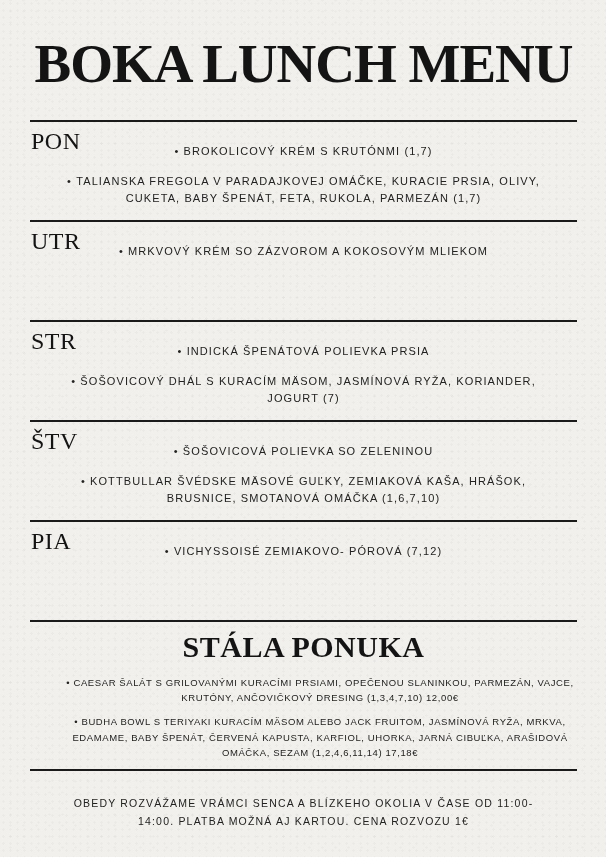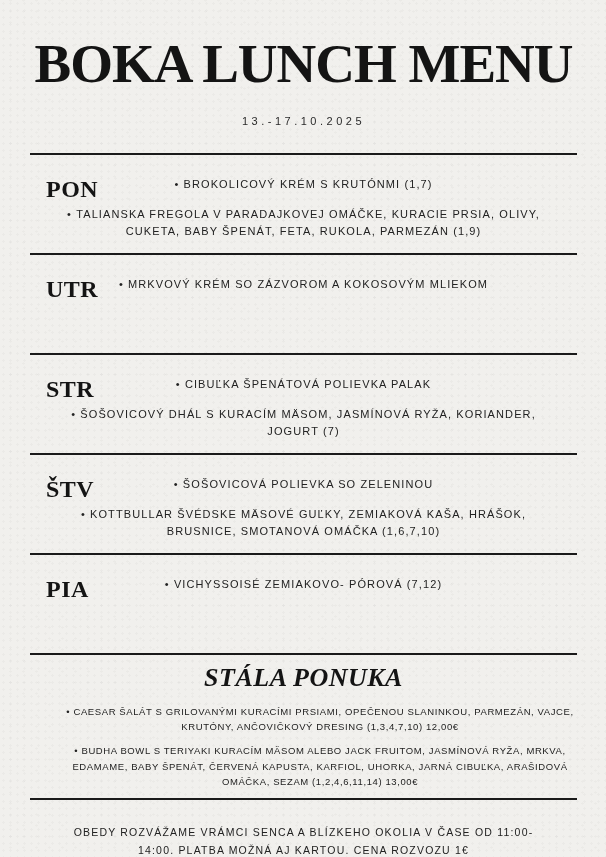--- a/index.html
+++ b/index.html
@@ -38,23 +38,23 @@
   .day{
     position:relative;
     border-top:2px solid #1a1a1a;
     box-sizing:border-box;
     min-height:100px;
     padding-top:21px;
   }
   .day-label{
     position:absolute;
     top:6px;left:1px;
-    margin:15px;
+    margin:0;
     font-family:"Liberation Serif", serif;
-    font-weight:700;
+    font-weight:400;
     font-size:24px;
     letter-spacing:0.5px;
     color:#141414;
   }
   .item{
     max-width:512px;
     margin:0 auto 13px;
     text-align:center;
     font-size:11px;
     letter-spacing:1.1px;
@@ -66,24 +66,23 @@
     border-top:2px solid #1a1a1a;
     box-sizing:border-box;
     min-height:133px;
     padding-top:6px;
   }
   .stala-heading{
     margin:2px 0 11px;
     text-align:center;
     font-family:"Liberation Serif", serif;
     font-weight:700;
-    font-size:26px;
+    font-size:30px;
     letter-spacing:0.5px;
     color:#141414;
-    font-style:italic;
   }
   .stala .item{
     max-width:560px;
     font-size:9.5px;
     letter-spacing:0.6px;
     line-height:1.6;
     margin-bottom:9px;
     margin-left:33px;
   }
   .footer{
@@ -100,57 +99,56 @@
     color:#222;
   }
 </style>
 </head>
 <body>
 
 <div class="page">
 
   <header class="header">
     <h1 class="title">BOKA LUNCH MENU</h1>
-    <p class="date">13.-17.10.2025</p>
   </header>
 
   <main class="menu">
 
     <section class="day">
       <h2 class="day-label">PON</h2>
       <p class="item">BROKOLICOVÝ KRÉM S KRUTÓNMI (1,7)</p>
-      <p class="item">TALIANSKA FREGOLA V PARADAJKOVEJ OMÁČKE, KURACIE PRSIA, OLIVY, CUKETA, BABY ŠPENÁT, FETA, RUKOLA, PARMEZÁN (1,9)</p>
+      <p class="item">TALIANSKA FREGOLA V PARADAJKOVEJ OMÁČKE, KURACIE PRSIA, OLIVY, CUKETA, BABY ŠPENÁT, FETA, RUKOLA, PARMEZÁN (1,7)</p>
     </section>
 
     <section class="day">
       <h2 class="day-label">UTR</h2>
       <p class="item">MRKVOVÝ KRÉM SO ZÁZVOROM A KOKOSOVÝM MLIEKOM</p>
     </section>
 
     <section class="day">
       <h2 class="day-label">STR</h2>
-      <p class="item">CIBUĽKA ŠPENÁTOVÁ POLIEVKA PALAK</p>
+      <p class="item">INDICKÁ ŠPENÁTOVÁ POLIEVKA PRSIA</p>
       <p class="item">ŠOŠOVICOVÝ DHÁL S KURACÍM MÄSOM, JASMÍNOVÁ RYŽA, KORIANDER, JOGURT (7)</p>
     </section>
 
     <section class="day">
       <h2 class="day-label">ŠTV</h2>
       <p class="item">ŠOŠOVICOVÁ POLIEVKA SO ZELENINOU</p>
       <p class="item">KOTTBULLAR ŠVÉDSKE MÄSOVÉ GUĽKY, ZEMIAKOVÁ KAŠA, HRÁŠOK, BRUSNICE, SMOTANOVÁ OMÁČKA (1,6,7,10)</p>
     </section>
 
     <section class="day">
       <h2 class="day-label">PIA</h2>
       <p class="item">VICHYSSOISÉ ZEMIAKOVO- PÓROVÁ (7,12)</p>
     </section>
 
     <section class="stala">
       <h2 class="stala-heading">STÁLA PONUKA</h2>
       <p class="item">CAESAR ŠALÁT S GRILOVANÝMI KURACÍMI PRSIAMI, OPEČENOU SLANINKOU, PARMEZÁN, VAJCE, KRUTÓNY, ANČOVIČKOVÝ DRESING (1,3,4,7,10) 12,00€</p>
-      <p class="item">BUDHA BOWL S TERIYAKI KURACÍM MÄSOM ALEBO JACK FRUITOM, JASMÍNOVÁ RYŽA, MRKVA, EDAMAME, BABY ŠPENÁT, ČERVENÁ KAPUSTA, KARFIOL, UHORKA, JARNÁ CIBUĽKA, ARAŠIDOVÁ OMÁČKA, SEZAM (1,2,4,6,11,14)  13,00€</p>
+      <p class="item">BUDHA BOWL S TERIYAKI KURACÍM MÄSOM ALEBO JACK FRUITOM, JASMÍNOVÁ RYŽA, MRKVA, EDAMAME, BABY ŠPENÁT, ČERVENÁ KAPUSTA, KARFIOL, UHORKA, JARNÁ CIBUĽKA, ARAŠIDOVÁ OMÁČKA, SEZAM (1,2,4,6,11,14)  17,18€</p>
     </section>
 
   </main>
 
   <footer class="footer">
     <p class="delivery">OBEDY ROZVÁŽAME VRÁMCI SENCA A BLÍZKEHO OKOLIA V ČASE OD 11:00- 14:00. PLATBA MOŽNÁ AJ KARTOU. CENA ROZVOZU 1€</p>
 
   </footer>
 
 </div>

